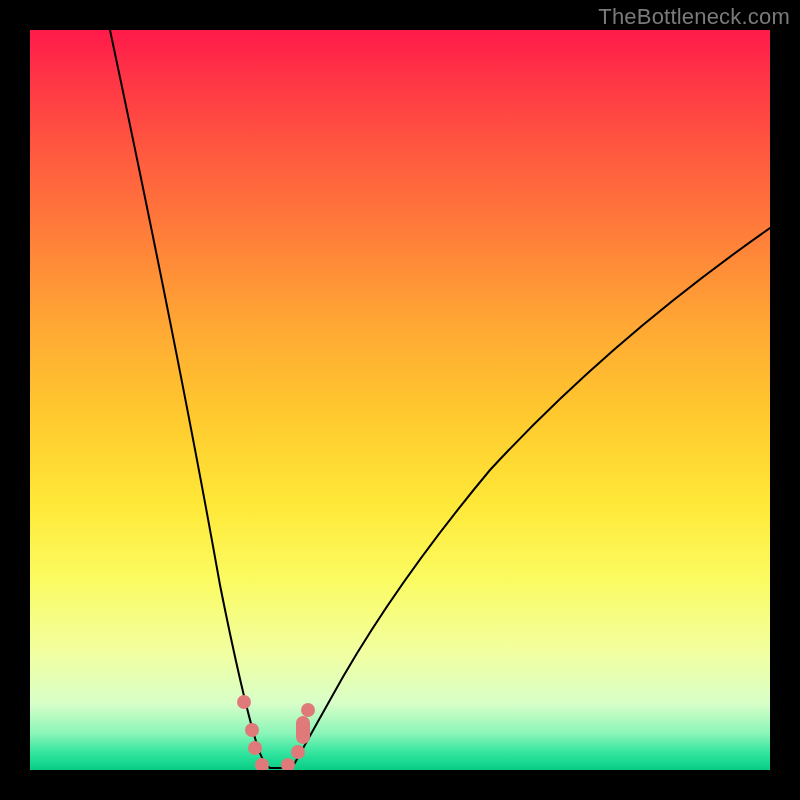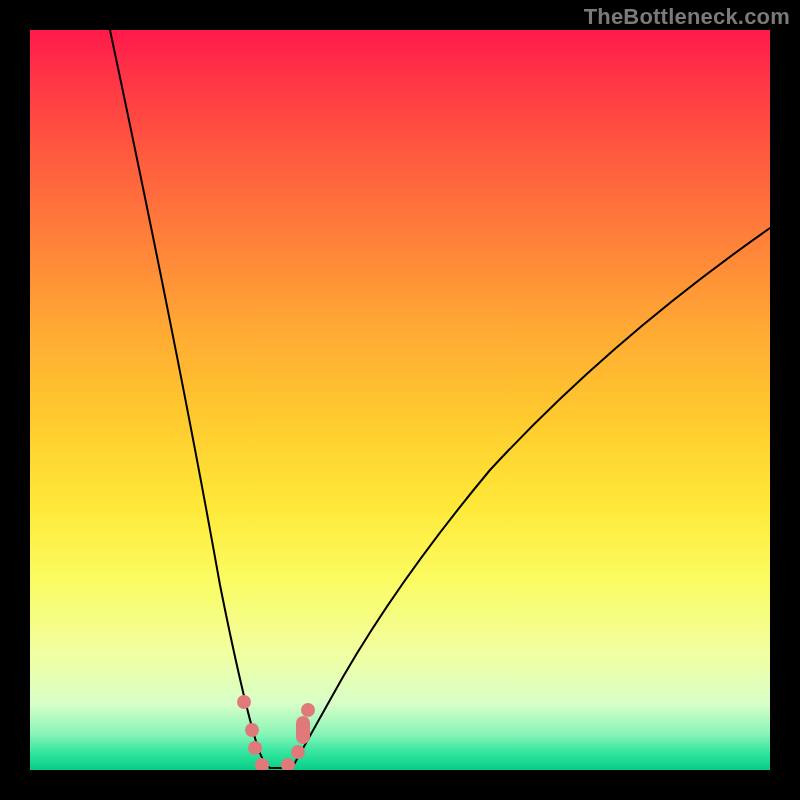--- a/index.html
+++ b/index.html
@@ -66,21 +66,21 @@
   .capsule {
     fill: #e07a7a;
     stroke: none;
   }
   .watermark {
     position: absolute;
     top: 4px;
     right: 10px;
     color: #7a7a7a;
     font-size: 22px;
-    font-weight: 700;
+    font-weight: 400;
     letter-spacing: 0.2px;
     user-select: none;
   }
 </style>
 </head>
 <body>
 
 <div class="stage">
 
   <div class="plot">

